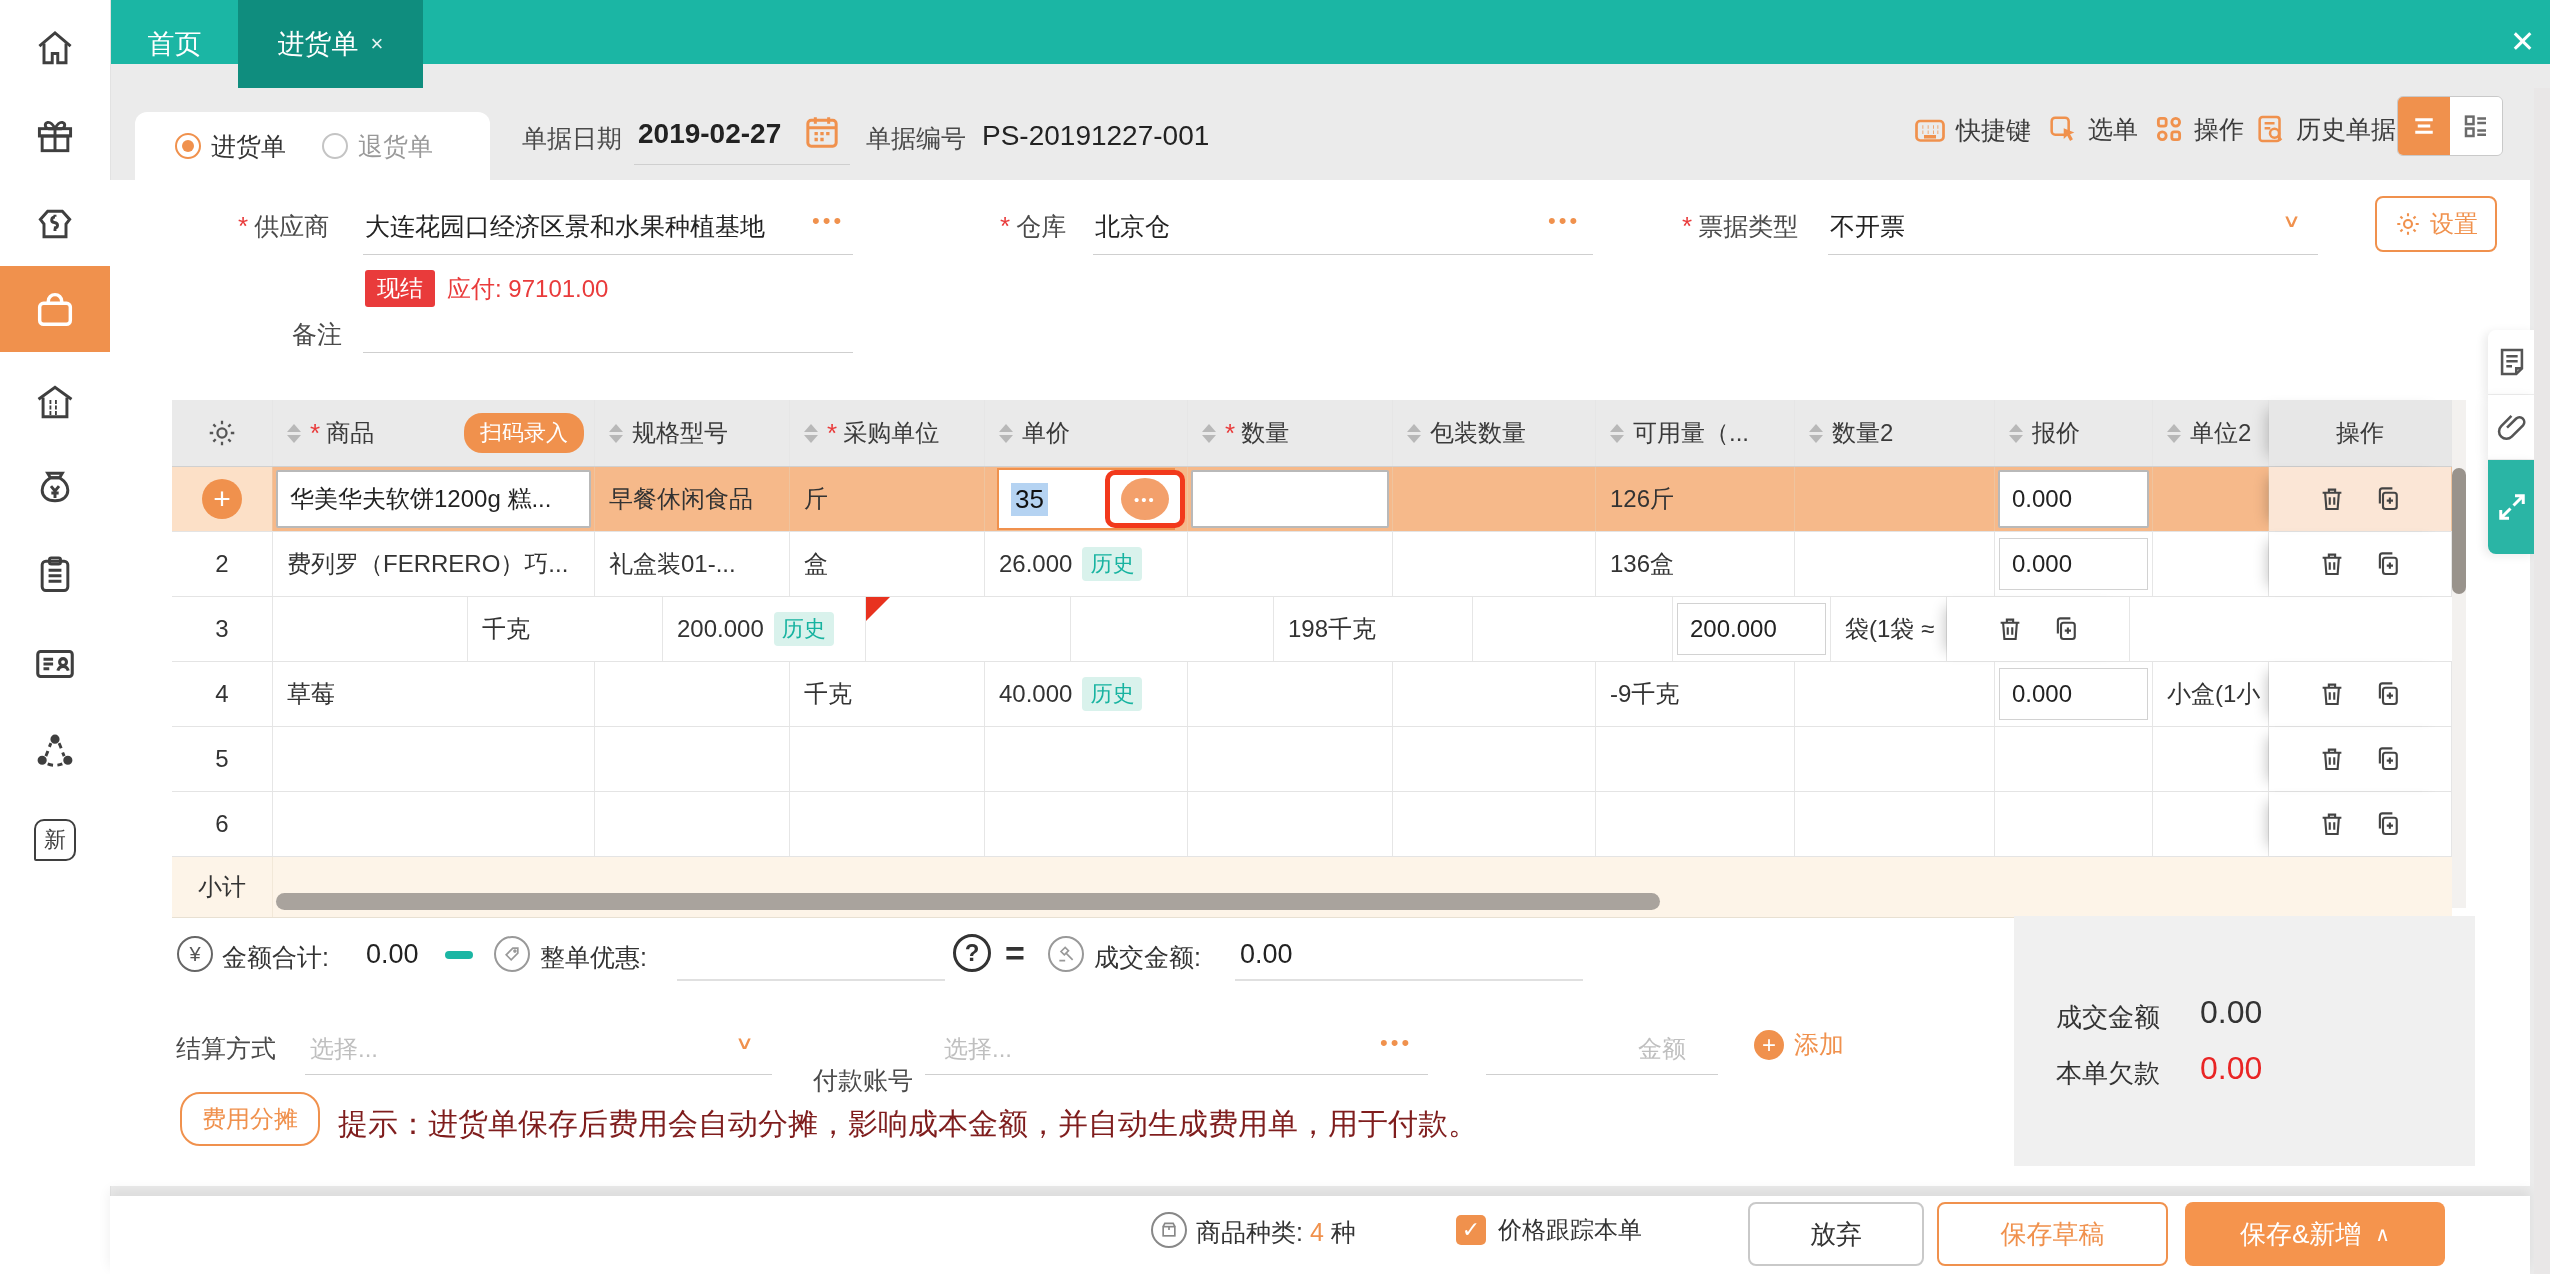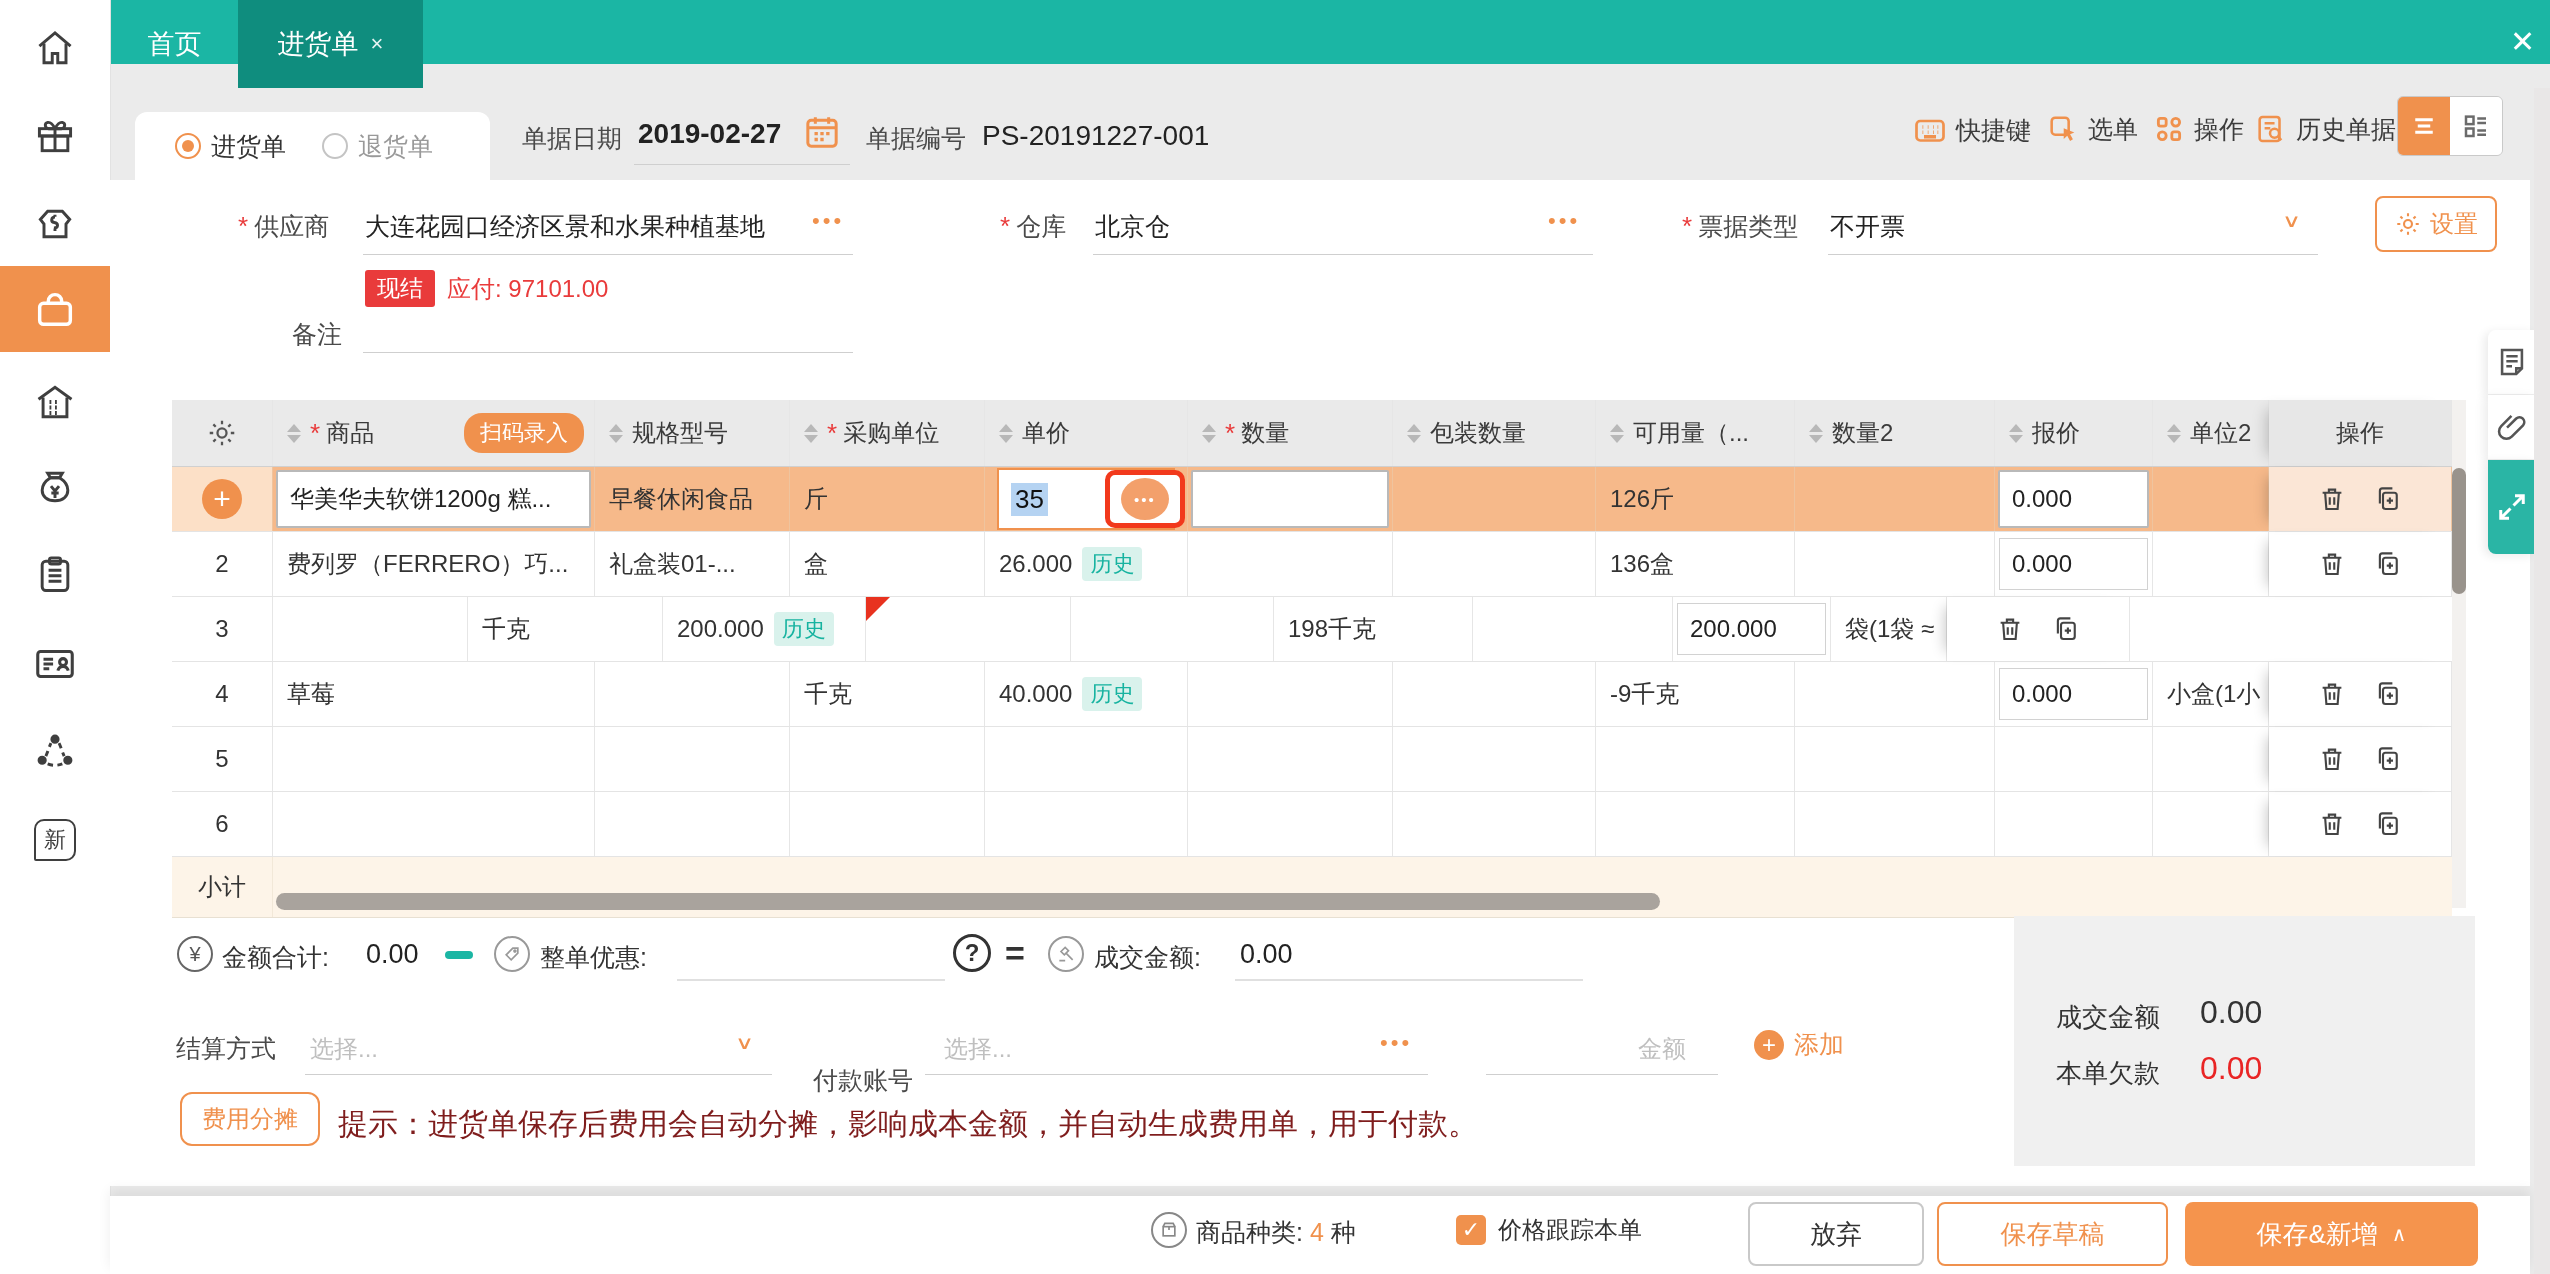--- a/index.html
+++ b/index.html
@@ -70,21 +70,21 @@
   .subrow{background:#fdf4e8;height:60px;border-bottom:1px solid #e8e0d2;position:relative;}
   .subrow .cell{background:#fdf4e8;border-right:1px solid #f2e8d8;}
   .hscroll{position:absolute;left:104px;top:36px;width:1384px;height:17px;background:#a9a39d;border-radius:9px;}
   
   .circ{border-radius:50%;display:flex;align-items:center;justify-content:center;box-sizing:border-box;}
   .sumlabel{font-size:25px;color:#333;}
   .sumval{font-size:27px;color:#222;}
   .minusbar{width:28px;height:8px;border-radius:4px;background:#1bb6a4;}
   .ph{color:#bfbfbf;font-size:24px;}
   .orangeplus{width:30px;height:30px;border-radius:50%;background:#f0914d;color:#fff;font-size:24px;display:flex;align-items:center;justify-content:center;}
-  .feebtn{border:2px solid #f0914d;border-radius:12px;color:#f0914d;font-size:24px;display:flex;align-items:center;justify-content:center;background:#fff;cursor:pointer;}
+  .feebtn{border:2px solid #f0914d;border-radius:20px;color:#f0914d;font-size:24px;display:flex;align-items:center;justify-content:center;background:#fff;cursor:pointer;}
   .hint{font-size:30px;color:#7f1d1d;}
   .totbox{left:2014px;top:916px;width:461px;height:250px;background:#f0f0f0;}
   .totlabel{font-size:26px;color:#333;}
   .totval{font-size:32px;color:#333;}
   .totval.red{color:#e92525;}
   
   .footbar{left:110px;top:1196px;width:2420px;height:78px;background:#fff;box-shadow:0 -6px 12px rgba(0,0,0,.07);}
   .fbtn{height:64px;border-radius:8px;display:flex;align-items:center;justify-content:center;font-size:26px;cursor:pointer;box-sizing:border-box;}
   .fbtn.plain{background:#fff;border:2px solid #c9c9c9;color:#333;}
   .fbtn.outline{background:#fff;border:2px solid #f0914d;color:#f0914d;}
@@ -667,21 +667,21 @@
         <span>✓</span>
       </span>
     <span style="font-size:24px;color:#333;">价格跟踪本单</span>
   </div>
   <div class="abs fbtn plain" style="left:1748px;top:1202px;width:176px;">
       <span>放弃</span>
     </div>
   <div class="abs fbtn outline" style="left:1937px;top:1202px;width:231px;">
       <span>保存草稿</span>
     </div>
-  <div class="abs fbtn solid" style="left:2185px;top:1202px;width:293px;gap:14px;">
+  <div class="abs fbtn solid" style="left:2185px;top:1202px;width:260px;gap:14px;">
     <span>保存&amp;新增</span>
     <span style="font-size:20px;">∧</span>
   </div>
 
   <div class="abs sidepanelblock" style="top:330px;height:64px;border-radius:8px 0 0 0;border-bottom:1px solid #eee;">
     <svg width="34" height="34" viewBox="0 0 24 24" fill="none" stroke="#555" stroke-width="1.8">
         <path d="M5 3.5h14v13l-4 4H5z"></path>
         <path d="M15 20.5v-4h4M8 8h8M8 11.5h8M8 15h4"></path>
       </svg>
   </div>

